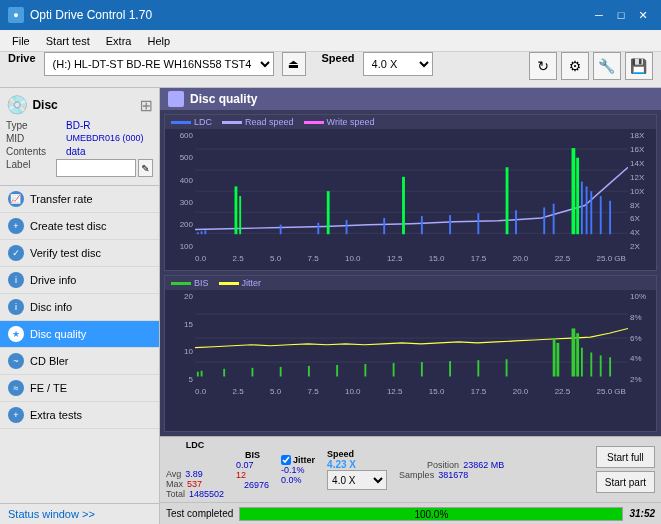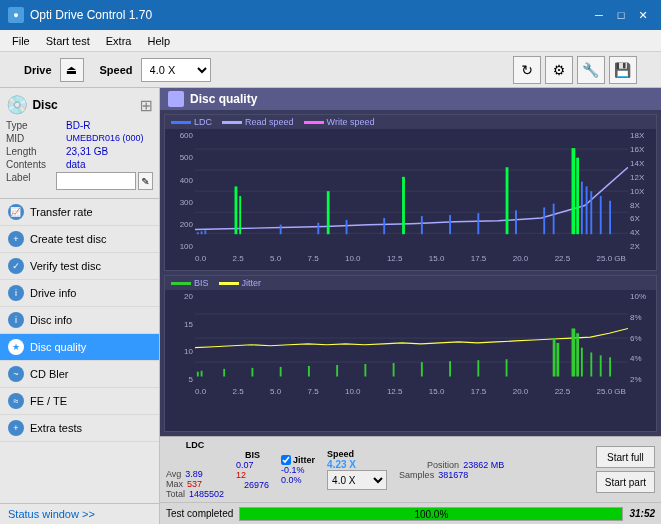--- a/index.html
+++ b/index.html
@@ -10,21 +10,21 @@
     .titlebar-title { flex: 1; display: flex; align-items: center; gap: 6px; }
     .titlebar-icon { width: 16px; height: 16px; background: #4a9edd; border-radius: 2px; display: flex; align-items: center; justify-content: center; font-size: 9px; color: white; }
     .titlebar-controls { display: flex; gap: 2px; }
     .titlebar-btn { width: 20px; height: 20px; background: transparent; border: none; color: white; cursor: pointer; font-size: 11px; display: flex; align-items: center; justify-content: center; }
 
     
     .menubar { background: #f0f0f0; height: 22px; display: flex; align-items: center; padding: 0 4px; border-bottom: 1px solid #d0d0d0; }
     .menu-item { padding: 2px 8px; cursor: pointer; font-size: 11px; }
 
     
-    .drivebar { background: #e8e8e8; height: 36px; display: flex; align-items: center; padding: 0 24px; gap: 8px; border-bottom: 1px solid #c0c0c0; }
+    .drivebar { background: #e8e8e8; height: 36px; display: flex; align-items: flex-start; padding: 0 8px; gap: 8px; border-bottom: 1px solid #c0c0c0; }
     .drive-label { font-size: 11px; font-weight: 600; }
     .drive-select { height: 24px; font-size: 11px; border: 1px solid #a0a0a0; background: white; padding: 0 4px; min-width: 220px; }
     .drive-eject { width: 24px; height: 24px; border: 1px solid #a0a0a0; background: #f5f5f5; cursor: pointer; display: flex; align-items: center; justify-content: center; font-size: 12px; }
     .speed-label { font-size: 11px; font-weight: 600; margin-left: 8px; }
     .speed-select { height: 24px; font-size: 11px; border: 1px solid #a0a0a0; background: white; padding: 0 4px; width: 70px; }
     .drive-icons { display: flex; gap: 4px; margin-left: auto; }
     .drive-icon-btn { width: 28px; height: 28px; border: 1px solid #a0a0a0; background: #f5f5f5; cursor: pointer; display: flex; align-items: center; justify-content: center; font-size: 14px; }
 
     
     .main { display: flex; height: calc(524px - 30px - 22px - 36px); }
@@ -99,20 +99,23 @@
 
 <div class="menubar">
   <span class="menu-item">File</span>
   <span class="menu-item">Start test</span>
   <span class="menu-item">Extra</span>
   <span class="menu-item">Help</span>
 </div>
 
 <div class="drivebar">
   <span class="drive-label">Drive</span>
+  <select class="drive-select">
+    <option>(H:)  HL-DT-ST BD-RE  WH16NS58 TST4</option>
+  </select>
   <div class="drive-eject">⏏</div>
   <span class="speed-label">Speed</span>
   <select class="speed-select">
     <option>4.0 X</option>
   </select>
   <div class="drive-icons">
     <button class="drive-icon-btn">↻</button>
     <button class="drive-icon-btn">⚙</button>
     <button class="drive-icon-btn">🔧</button>
     <button class="drive-icon-btn">💾</button>
@@ -129,24 +132,20 @@
         <span style="font-size:12px;font-weight:600;">Disc</span>
         <span style="margin-left:auto;font-size:16px;color:#888;">⊞</span>
       </div>
       <div class="disc-info-row">
         <span class="disc-info-label">Type</span>
         <span class="disc-info-value">BD-R</span>
       </div>
       <div class="disc-info-row">
         <span class="disc-info-label">MID</span>
         <span class="disc-info-value" style="font-size:9px;">UMEBDR016 (000)</span>
-      </div>
-      <div class="disc-info-row">
-        <span class="disc-info-label">Length</span>
-        <span class="disc-info-value">23,31 GB</span>
       </div>
       <div class="disc-info-row">
         <span class="disc-info-label">Contents</span>
         <span class="disc-info-value">data</span>
       </div>
       <div class="disc-info-row">
         <span class="disc-info-label">Label</span>
         <input class="label-input" type="text" style="">
         <button class="label-btn">✎</button>
       </div>

